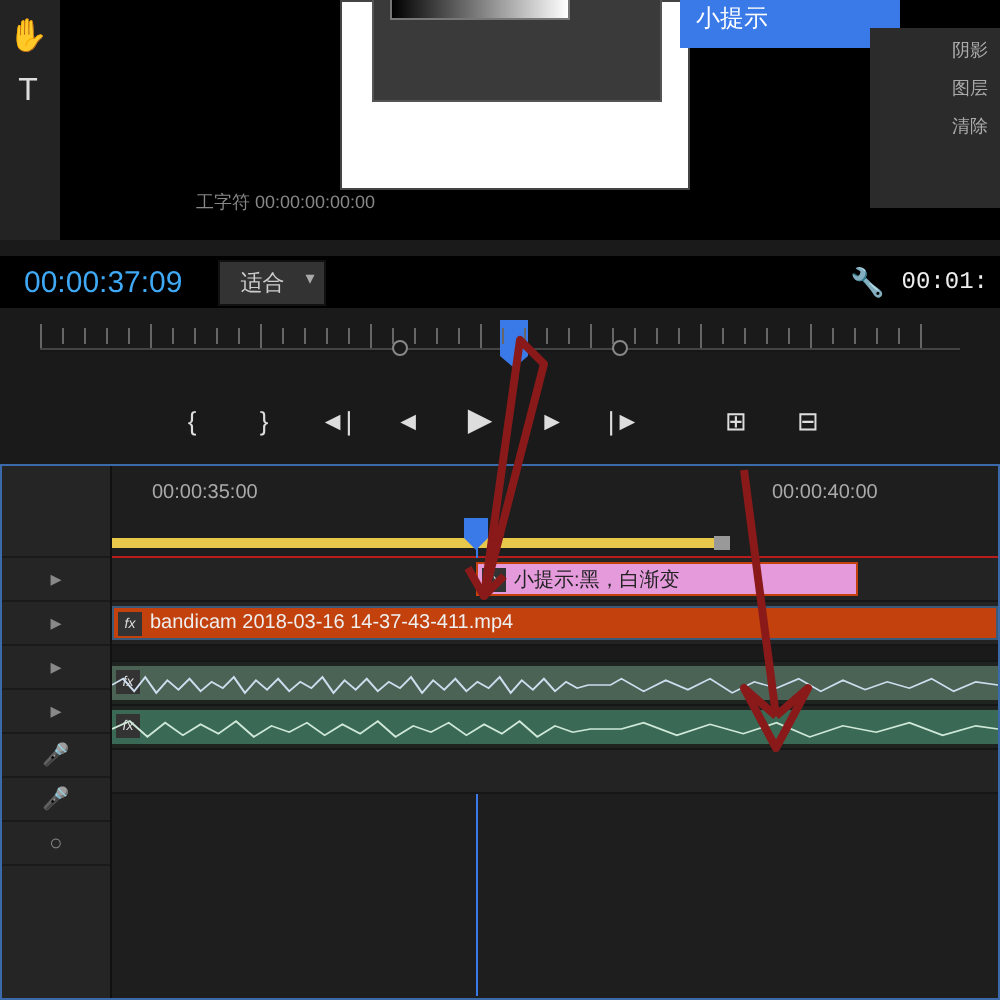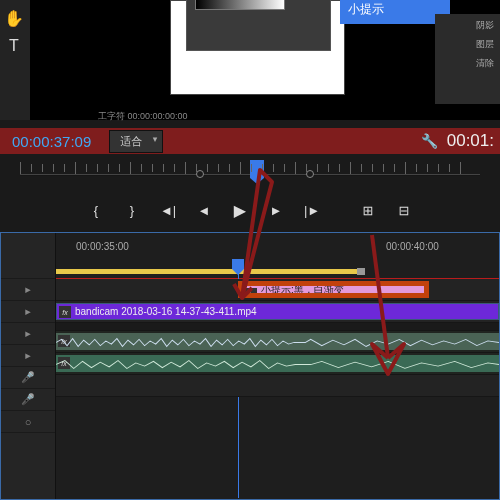--- a/index.html
+++ b/index.html
@@ -11,30 +11,30 @@
   
   
   .monitor { position: absolute; left: 30px; top: 0; right: 0; height: 120px; background: #000000; }
   .preview-box { position: absolute; left: 140px; top: 0; width: 175px; height: 95px; background: #fff; border: 1px solid #444; }
   .preview-box .inner-img { position: absolute; left: 15px; top: -10px; width: 145px; height: 60px; background: #3a3a3a; border: 1px solid #555; }
   .preview-box .inner-img .grad { position: absolute; left: 8px; top: 6px; width: 90px; height: 12px; background: linear-gradient(90deg,#000,#fff); border: 1px solid #777; }
   .tooltip { position: absolute; right: 50px; top: -5px; width: 110px; background: #3a7ae8; color: #fff; padding: 6px 8px; font-size: 11px; line-height: 1.4; }
   .tooltip .t-title { font-size: 12px; }
   .tooltip-bottom { position: absolute; right: 0; top: 14px; width: 65px; height: 90px; background: #2b2b2b; padding: 5px 6px; font-size: 9px; color: #aaa; }
   .tooltip-bottom div { margin-bottom: 6px; text-align: right; }
-  .monitor-label { position: absolute; left: 68px; top: 95px; color: #888; font-size: 9px; margin-top: 15px; }
-  
-  
-  .timebar { position: absolute; left: 0; top: 128px; right: 0; height: 26px; background: #7f1d1d; display: flex; align-items: center; padding: 0 6px; }
+  .monitor-label { position: absolute; left: 68px; top: 95px; color: #888; font-size: 9px; }
+  
+  
+  .timebar { position: absolute; left: 0; top: 128px; right: 0; height: 26px; background: #000000; display: flex; align-items: center; padding: 0 6px; }
   .timecode { color: #3fa9f5; font-size: 15px; font-weight: 500; margin-left: 6px; margin-right: 18px; }
   .dropdown { background: #333; color: #ccc; padding: 3px 20px 3px 10px; font-size: 11px; position: relative; margin-right: 8px; border: 1px solid #111; }
   .dropdown::after { content: "▾"; position: absolute; right: 5px; top: 3px; font-size: 9px; color: #aaa; }
   .spacer { flex: 1; }
   .wrench { color: #ccc; font-size: 14px; margin: 0 8px; }
-  .timecode2 { color: #eee; font-size: 17px; }
+  .timecode2 { color: #eee; font-size: 12px; font-family: Liberation Mono, monospace; }
   
   
   .scrubber { position: absolute; left: 20px; right: 20px; top: 160px; height: 30px; }
   .scrubber .track { position: absolute; left: 0; right: 0; top: 14px; height: 2px; background: #444; }
   .scrubber .tick { position: absolute; top: 4px; width: 1px; height: 8px; background: #666; }
   .scrubber .dot { position: absolute; top: 10px; width: 8px; height: 8px; border: 1px solid #888; border-radius: 50%; background: #1a1a1a; }
   .scrubber .playhead { position: absolute; top: 0; width: 14px; height: 18px; background: #3a7ae8; left: 230px; }
   .scrubber .playhead::after { content:""; position:absolute; left:0; top:18px; border-left:7px solid transparent; border-right:7px solid transparent; border-top:6px solid #3a7ae8; }
   
   
@@ -54,23 +54,23 @@
   .yellow-bar { position: absolute; left: 0; right: 140px; top: 36px; height: 5px; background: #e8c84a; }
   .yellow-bar::after { content:""; position:absolute; right:-6px; top:-1px; width:8px; height:7px; background:#999; }
   .tl-playhead { position: absolute; top: 36px; bottom: -220px; left: 182px; width: 1px; background: #3a7ae8; }
   .tl-playhead::before { content:""; position:absolute; top:-10px; left:-6px; width:12px; height:10px; background:#3a7ae8; }
   .tl-playhead::after { content:""; position:absolute; top:0px; left:-6px; border-left:6px solid transparent; border-right:6px solid transparent; border-top:6px solid #3a7ae8; }
   
   .track { position: relative; height: 22px; border-bottom: 1px solid #161616; background: #232323; }
   .track.v { height: 22px; }
   .track.a { height: 22px; background:#202420; }
   .clip { position: absolute; top: 2px; bottom: 2px; display:flex; align-items:center; padding-left: 18px; font-size: 10px; overflow:hidden; white-space:nowrap; }
-  .clip.pink { background: #e49adb; color: #222; border:5px solid #c2410c;}
+  .clip.pink { background: #e49adb; color: #222; border:1px solid #c2410c;}
   .clip.pink2 { background: #e49adb; color:#222; border:1px solid #9a5a92;}
-  .clip.blue { background: #6d28d9; color:#eee; border:1px solid #3a5a78;}
+  .clip.blue { background: #c2410c; color:#eee; border:1px solid #3a5a78;}
   .clip.audio { background: #4a6355; top:2px; bottom:2px; }
   .clip.audio2 { background: #3a6a55; }
   .clip .fx { position:absolute; left:2px; top:2px; width:12px; height:12px; background:#333; color:#ddd; font-size:7px; display:flex; align-items:center; justify-content:center; font-style:italic; }
   .wave { position:absolute; left:0; right:0; top:4px; bottom:2px; }
   .wave svg { width:100%; height:100%; }
   
   
   .annot { position: absolute; left:0; top:0; width:500px; height:500px; pointer-events:none; }
 </style>
 </head>

